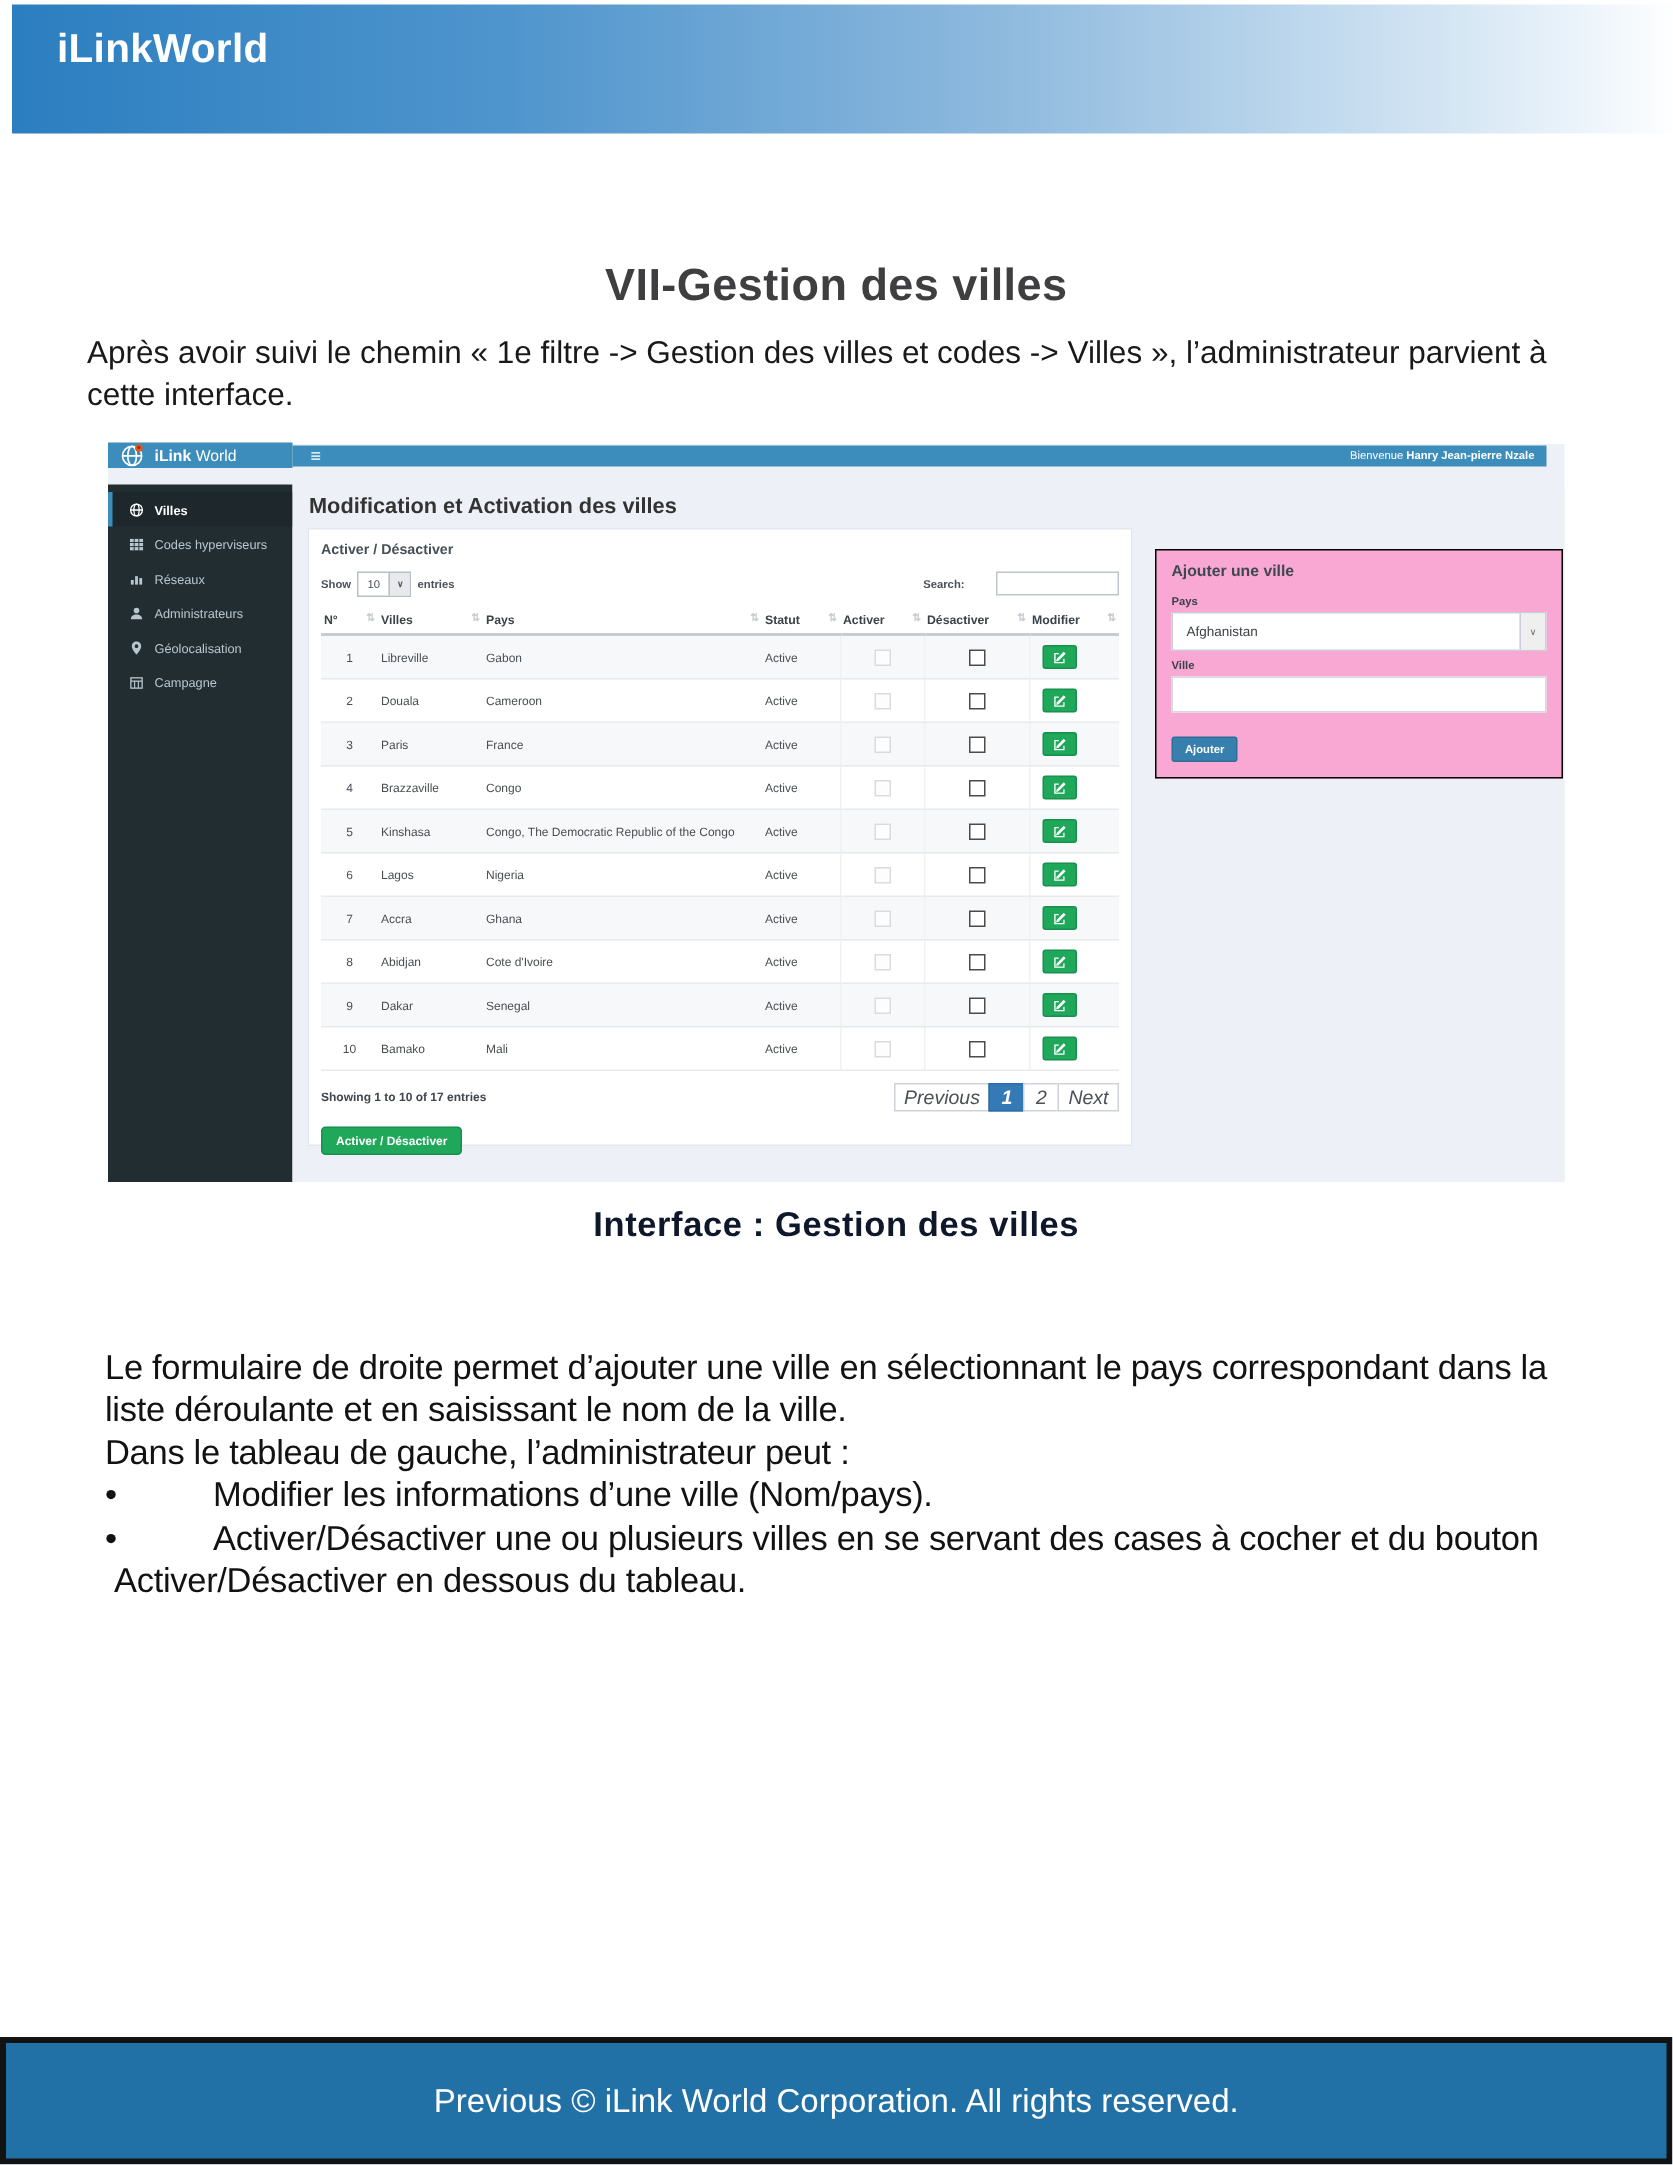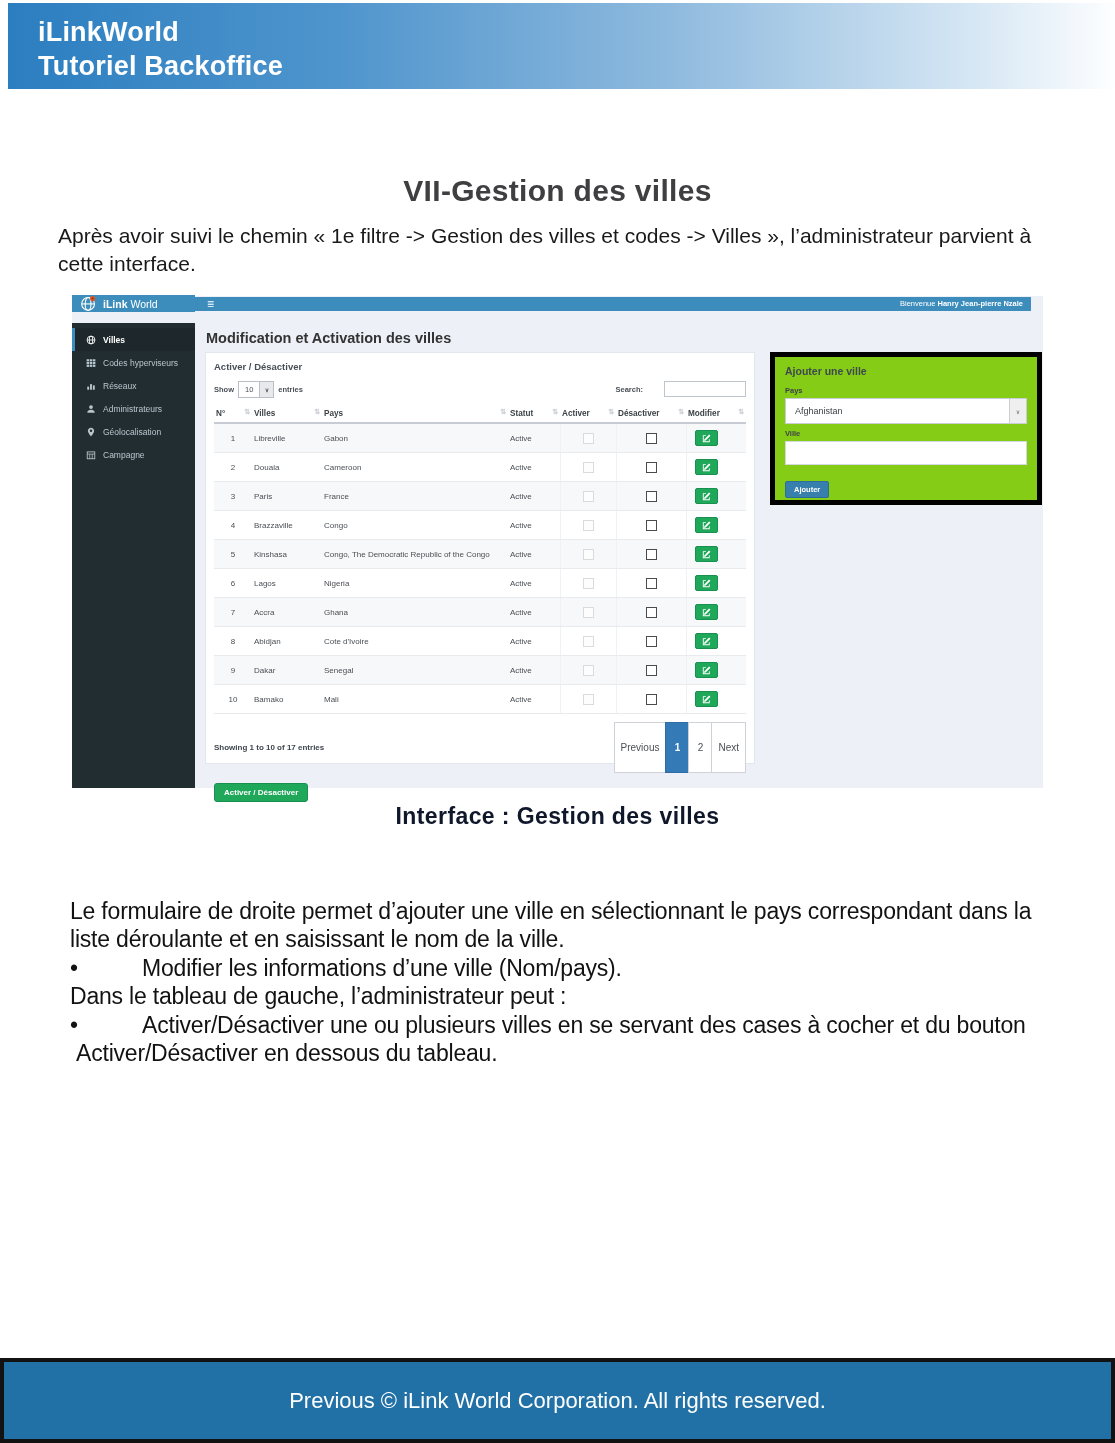--- a/index.html
+++ b/index.html
@@ -83,47 +83,46 @@
   table.dt td:nth-child(1){text-align:center;}
   table.dt td:nth-child(5),table.dt td:nth-child(6){border-left:1px solid #f0f1f4;border-right:1px solid #f0f1f4;}
   .cb-light{width:9px;height:9px;border:1px solid #d9dcdf;background:#fdfdfd;margin:0 auto;cursor:pointer;}
   .cb-dark{width:11px;height:11px;border:1.5px solid #4b4b4b;background:#fff;margin:0 auto;cursor:pointer;box-sizing:border-box;}
   .edit-btn{width:23px;height:16px;background:var(--green,#1fa75a);border:1px solid #179050;border-radius:2px;
     display:flex;align-items:center;justify-content:center;cursor:pointer;margin-left:6px;padding:0;}
 
   .tfoot-row{display:flex;justify-content:space-between;align-items:center;margin-top:8px;}
   .showing{font-size:8px;font-weight:bold;color:#3f464d;}
   .pagination{display:flex;}
-  .page-btn{min-width:10px;padding:16px 6px;height:17px;display:inline-flex;align-items:center;justify-content:center;
-    border:1px solid #cfd3d9;background:#fff;color:#4a5056;font-size:10px;cursor:pointer;margin-left:-1px;}
+  .page-btn{min-width:10px;padding:0 6px;height:17px;display:inline-flex;align-items:center;justify-content:center;
+    border:1px solid #cfd3d9;background:#fff;color:#4a5056;font-size:13px;cursor:pointer;margin-left:-1px;font-style:italic;}
   .page-btn.active{background:var(--page-active-blue,#337ab7);border-color:#2e6da4;color:#fff;font-weight:bold;}
   .bulk-btn{margin-top:10px;background:var(--green,#1fa75a);color:#fff;border:1px solid #179050;border-radius:3px;
     font-size:8px;font-weight:bold;height:19px;padding:0 9px;cursor:pointer;font-family:"Liberation Sans",sans-serif;}
 
-  .right-panel{position:absolute;left:575px;top:29px;width:272px;height:153px;background:#84cc16;
-    border:5px solid #000000;box-sizing:border-box;padding:8px 10px;}
+  .right-panel{position:absolute;left:575px;top:43px;width:272px;height:153px;background:#f9a8d4;
+    border:1px solid #000000;box-sizing:border-box;padding:8px 10px;}
   .panel-title2{font-size:10.5px;font-weight:bold;color:#3f4850;margin-bottom:9px;}
   .f-label{display:block;font-size:7.5px;font-weight:bold;color:#3c4247;margin:5px 0 3px;}
   .big-select{display:flex;align-items:center;border:1px solid #c9ced6;height:24px;background:#fff;cursor:pointer;
     font-size:9px;color:#3c4247;justify-content:space-between;}
   .big-select > span:first-child{padding-left:9px;}
   .bs-arrow{width:16px;height:100%;background:#efefef;border-left:1px solid #c9ced6;color:#666;
     display:inline-flex;align-items:center;justify-content:center;font-size:6px;}
   .city-input{width:100%;height:24px;border:1px solid #d4d9e0;box-sizing:border-box;outline:none;font-size:9px;padding:0 6px;}
   .add-btn{margin-top:16px;background:#3780ad;color:#fff;border:1px solid #2e6f96;border-radius:2px;
     font-size:7.5px;font-weight:bold;height:17px;padding:0 8px;cursor:pointer;font-family:"Liberation Sans",sans-serif;}
 </style>
 </head>
 <body>
 
 <div class="page">
 
   <div class="banner">
     <div>iLinkWorld</div>
-    <div>Tutoriel Backoffice</div>
   </div>
 
   <h1 class="doc-title">VII-Gestion des villes</h1>
   <p class="intro">Après avoir suivi le chemin « 1e filtre -&gt; Gestion des villes et codes -&gt; Villes », l’administrateur parvient à cette interface.</p>
 
   <div class="shot">
     <div class="app-header">
       <div class="logo-area">
         <span class="logo-icon">
             <svg viewBox="0 0 20 20" width="17" height="17">
@@ -474,22 +473,22 @@
           <button class="add-btn">Ajouter</button>
         </div>
       </div>
     </div>
   </div>
 
   <div class="caption">Interface : Gestion des villes</div>
   <div class="desc">
       <div class="desc-line"><span>Le formulaire de droite permet d’ajouter une ville en sélectionnant le pays correspondant dans la</span></div>
       <div class="desc-line"><span>liste déroulante et en saisissant le nom de la ville.</span></div>
+      <div class="desc-line"><span>Dans le tableau de gauche, l’administrateur peut :</span></div>
       <div class="desc-line"><span class="bullet">•</span><span>Modifier les informations d’une ville (Nom/pays).</span></div>
-      <div class="desc-line"><span>Dans le tableau de gauche, l’administrateur peut :</span></div>
       <div class="desc-line"><span class="bullet">•</span><span>Activer/Désactiver une ou plusieurs villes en se servant des cases à cocher et du bouton</span></div>
       <div class="desc-line indent"><span>Activer/Désactiver en dessous du tableau.</span></div>
     </div>
 
   <div class="page-footer">
     <span>Previous © iLink World Corporation. All rights reserved.</span>
   </div>
 </div>
 
 </body></html>

